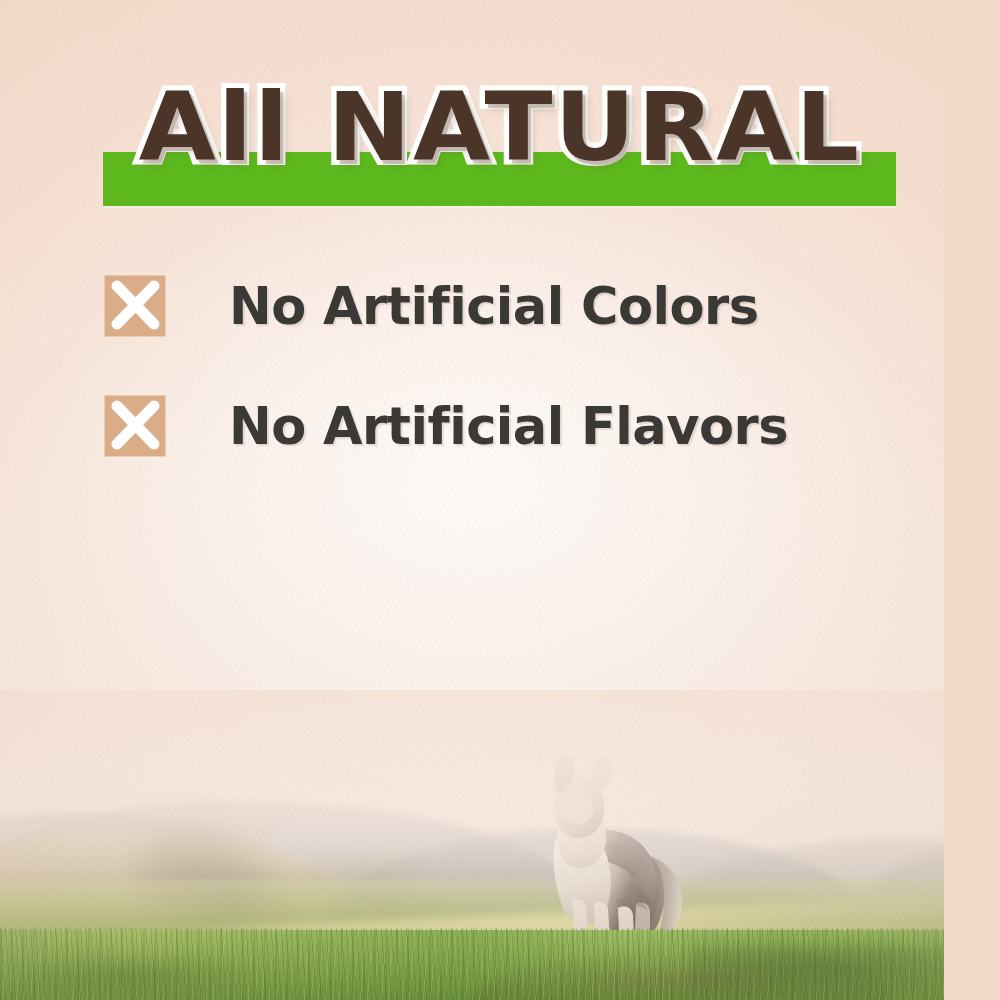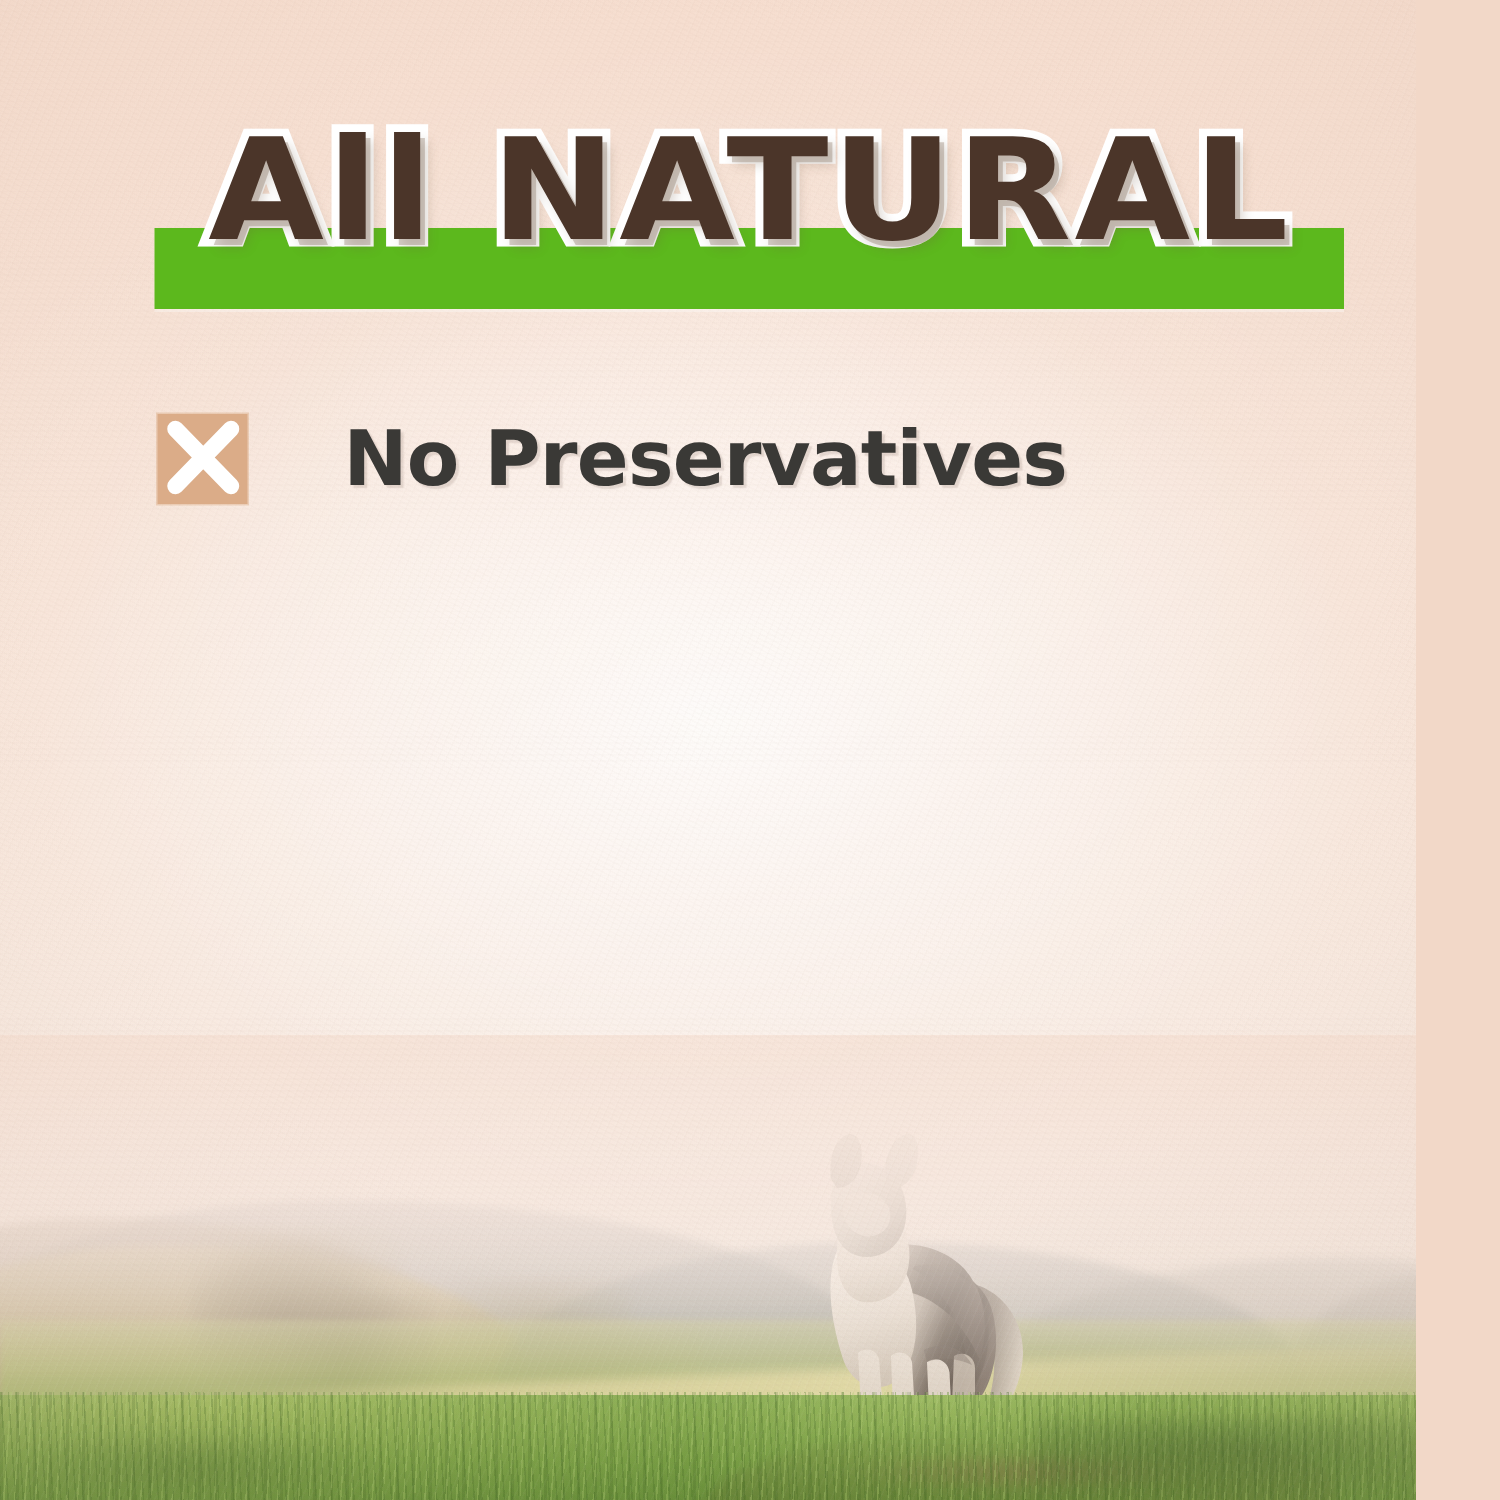--- a/index.html
+++ b/index.html
@@ -362,28 +362,37 @@
 
   <div class="content">
 
     <div class="headline-wrap">
       <div class="green-bar"></div>
       <div class="headline">All NATURAL</div>
     </div>
 
     <div class="list">
 
-
-
       <div class="row">
         <div class="cbox">
           <svg viewBox="0 0 60 60" xmlns="http://www.w3.org/2000/svg">
             <path d="M12 10 L49 48" stroke="#ffffff" stroke-width="11" stroke-linecap="round"></path>
             <path d="M49 10 L12 48" stroke="#ffffff" stroke-width="11" stroke-linecap="round"></path>
           </svg>
         </div>
-        <div class="row-label">No Preservatives</div>
+        <div class="row-label">No Artificial Colors</div>
       </div>
+
+      <div class="row">
+        <div class="cbox">
+          <svg viewBox="0 0 60 60" xmlns="http://www.w3.org/2000/svg">
+            <path d="M12 10 L49 48" stroke="#ffffff" stroke-width="11" stroke-linecap="round"></path>
+            <path d="M49 10 L12 48" stroke="#ffffff" stroke-width="11" stroke-linecap="round"></path>
+          </svg>
+        </div>
+        <div class="row-label">No Artificial Flavors</div>
+      </div>
+
 
 
     </div>
   </div>
 </div>
 
 </body></html>

